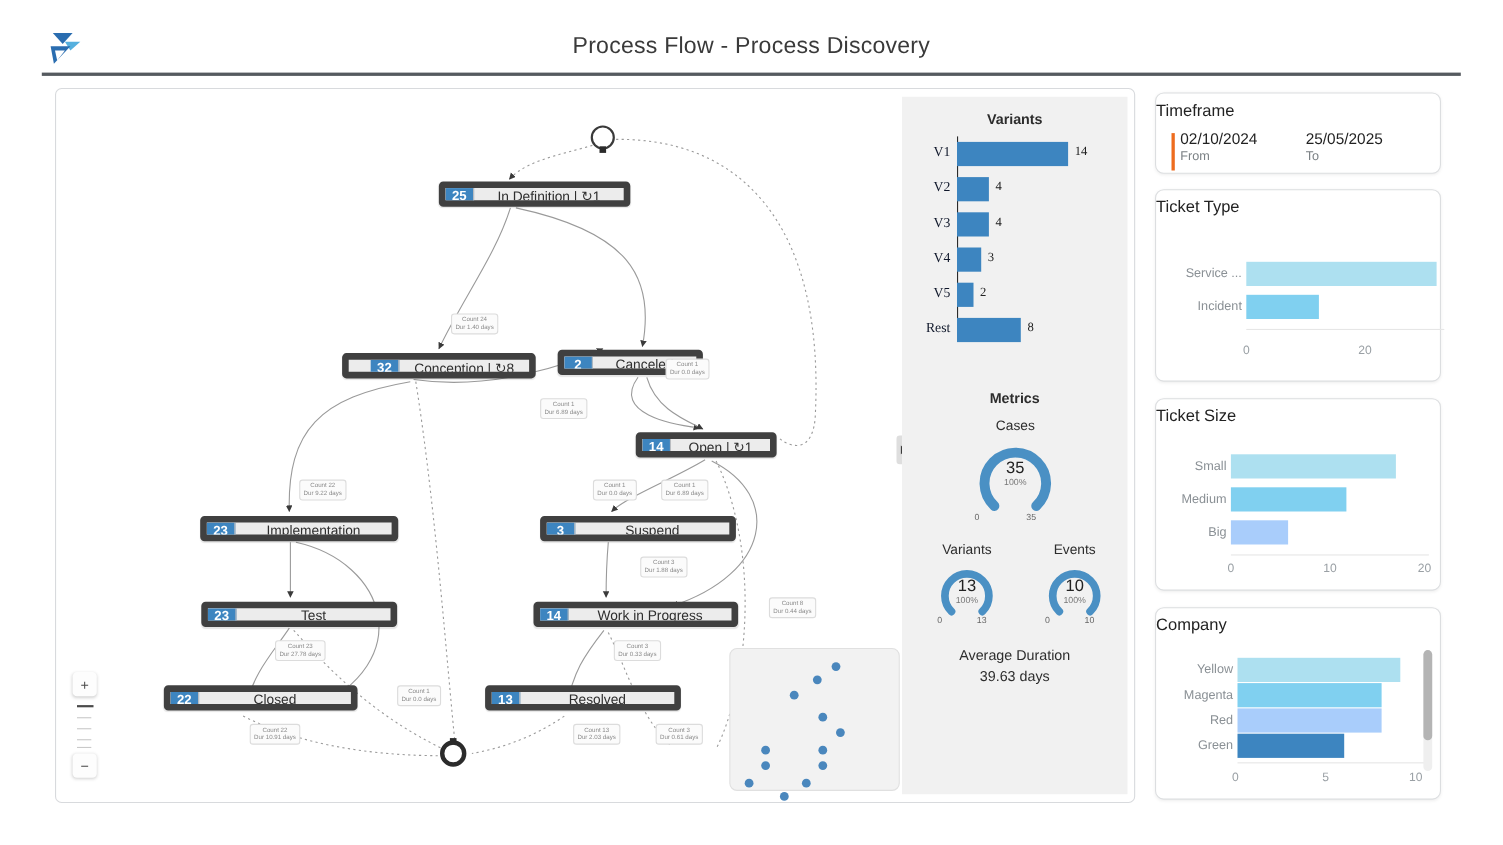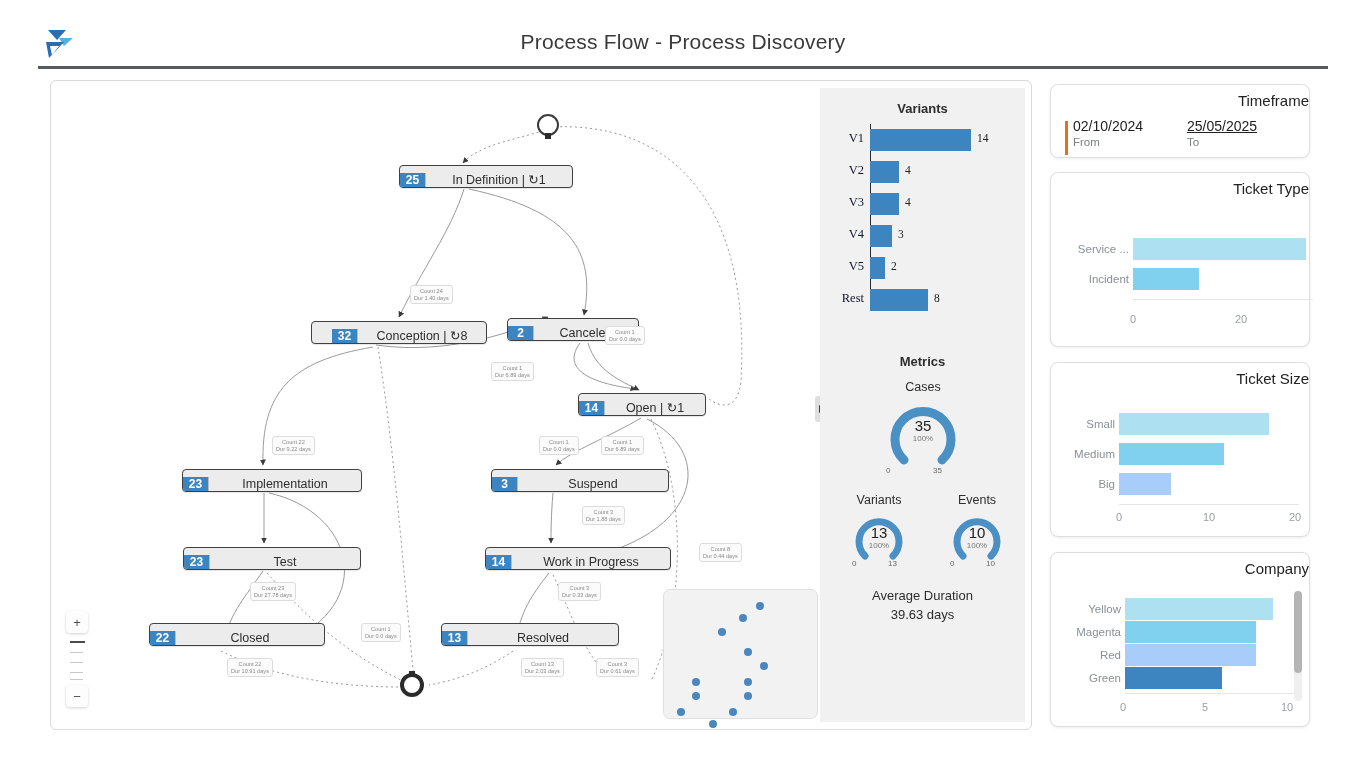--- a/index.html
+++ b/index.html
@@ -42,22 +42,22 @@
 
   
   .canvas {
     position: absolute; left: 50px; top: 80px; width: 982px; height: 650px;
     background: #ffffff; border: 1px solid #d8dadd; border-radius: 6px;
   }
   .graph-svg { position: absolute; left: 0; top: 0; width: 982px; height: 650px; }
 
   .node {
     position: absolute; height: 23px;
-    display: flex; align-items: flex-end;
-    border: 1px solid #404040; border-radius: 4px;
+    display: flex; align-items: flex-start;
+    border: 6px solid #404040; border-radius: 4px;
     background: #ececec; overflow: hidden;
     box-shadow: 0 1px 1px rgba(0,0,0,.10);
   }
   .node .count {
     background: #3d85c0; color: #ffffff;
     font-size: 12px; font-weight: bold;
     display: flex; align-items: center; justify-content: center;
     min-width: 26px; padding: 0 4px;
     border-right: 1px solid #b9bcc0;
   }
@@ -150,21 +150,21 @@
     font-size: 13px; color: #2d2d2d; line-height: 19px;
   }
 
   
   .panel {
     position: absolute; left: 1050px; width: 260px;
     background: #ffffff; border: 1px solid #dcdee0; border-radius: 8px;
     box-shadow: 0 1px 3px rgba(0,0,0,.07);
   }
   .panel-title {
-    text-align: right; font-size: 15px; color: #222; padding-top: 7px;
+    text-align: left; font-size: 15px; color: #222; padding-top: 7px;
   }
   .tf-bar {
     position: absolute; left: 14px; top: 36px; width: 3px; height: 34px;
     background: #ee6c1e;
   }
   .tf-val { position: absolute; font-size: 14px; color: #222; }
   .tf-cap { position: absolute; font-size: 11.5px; color: #7b8185; }
 
   .hbar-label {
     position: absolute; text-align: right; font-size: 11.5px; color: #8a9095;
@@ -474,21 +474,21 @@
 
   <div class="avg-dur" style="top:498px;">Average Duration</div>
   <div class="avg-dur" style="top:517px;">39.63 days</div>
 </div>
 
 <div class="panel" style="top:84px; height:74px;">
   <div class="panel-title">Timeframe</div>
   <div class="tf-bar"></div>
   <div class="tf-val" style="left:22px; top:33px;">02/10/2024</div>
   <div class="tf-cap" style="left:22px; top:51px;">From</div>
-  <div class="tf-val" style="left:136px; top:33px;text-decoration:underline;">25/05/2025</div>
+  <div class="tf-val" style="left:136px; top:33px;">25/05/2025</div>
   <div class="tf-cap" style="left:136px; top:51px;">To</div>
 </div>
 
 <div class="panel" style="top:172px; height:175px;">
   <div class="panel-title">Ticket Type</div>
 
   <div class="hbar-label" style="left:10px; top:70px; width:68px;">Service ...</div>
   <div class="hbar-fill" style="left:82px; top:65px; width:173px; background:#ade0f0;"></div>
 
   <div class="hbar-label" style="left:10px; top:100px; width:68px;">Incident</div>

